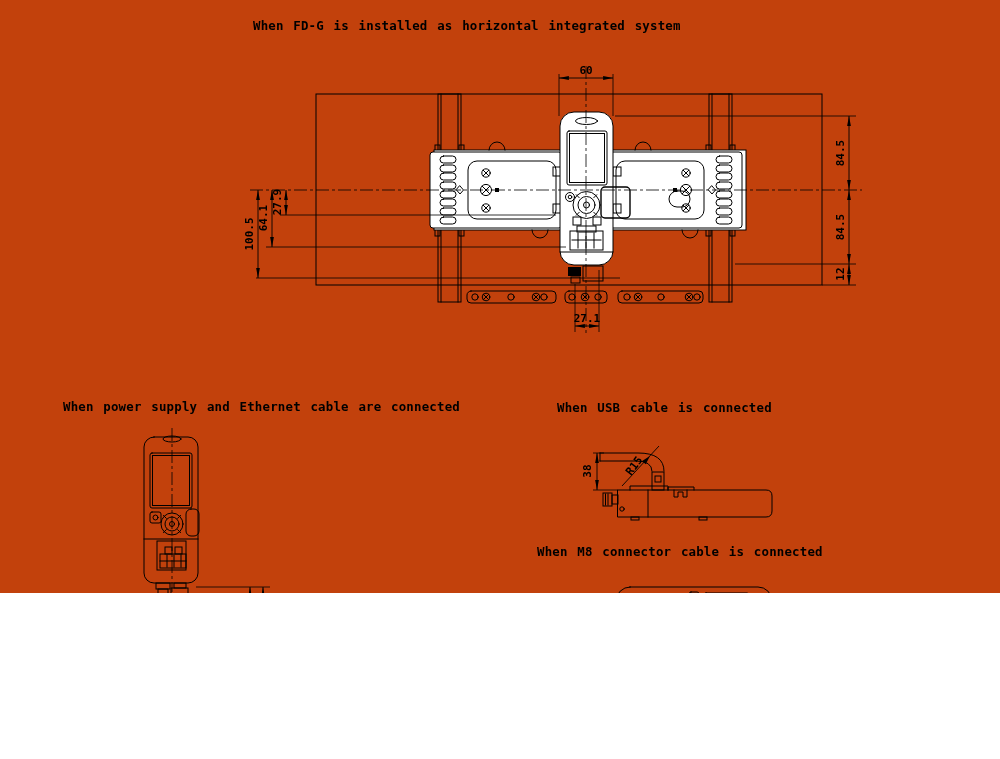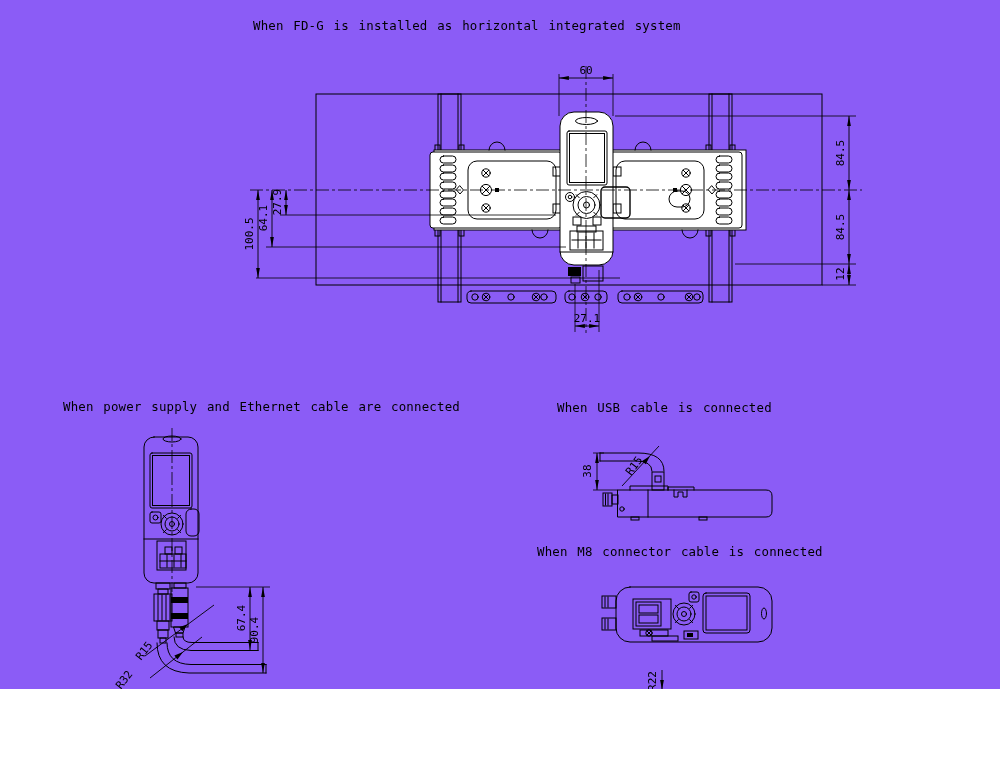--- a/index.html
+++ b/index.html
@@ -1,16 +1,16 @@
 <!DOCTYPE html>
 <html><head>
 <meta charset="utf-8">
 <style>
   html,body{margin:0;padding:0;background:#ffffff;}
-  #stage{position:relative;width:1000px;height:689px;background:#8b5cf6;overflow:hidden;}
+  #stage{position:relative;width:1000px;height:593px;background:#c2410c;overflow:hidden;font-weight:bold;}
   svg{position:absolute;left:0;top:0;}
   .ln{fill:none;stroke:#000;stroke-width:1;stroke-linecap:square;}
   .lnw{fill:#ffffff;stroke:#000;stroke-width:1;}
   .lnt{fill:none;stroke:#000;stroke-width:1.4;}
   .fl{fill:#000;stroke:none;}
   .cl{fill:none;stroke:#000;stroke-width:0.8;stroke-dasharray:13 3 3 3;}
   .ext{fill:none;stroke:#000;stroke-width:0.8;}
   .dim{fill:none;stroke:#000;stroke-width:0.9;}
   .ldr{fill:none;stroke:#000;stroke-width:0.9;}
   text.cad{font-family:"DejaVu Sans Mono","Liberation Mono",monospace;fill:#000;}

